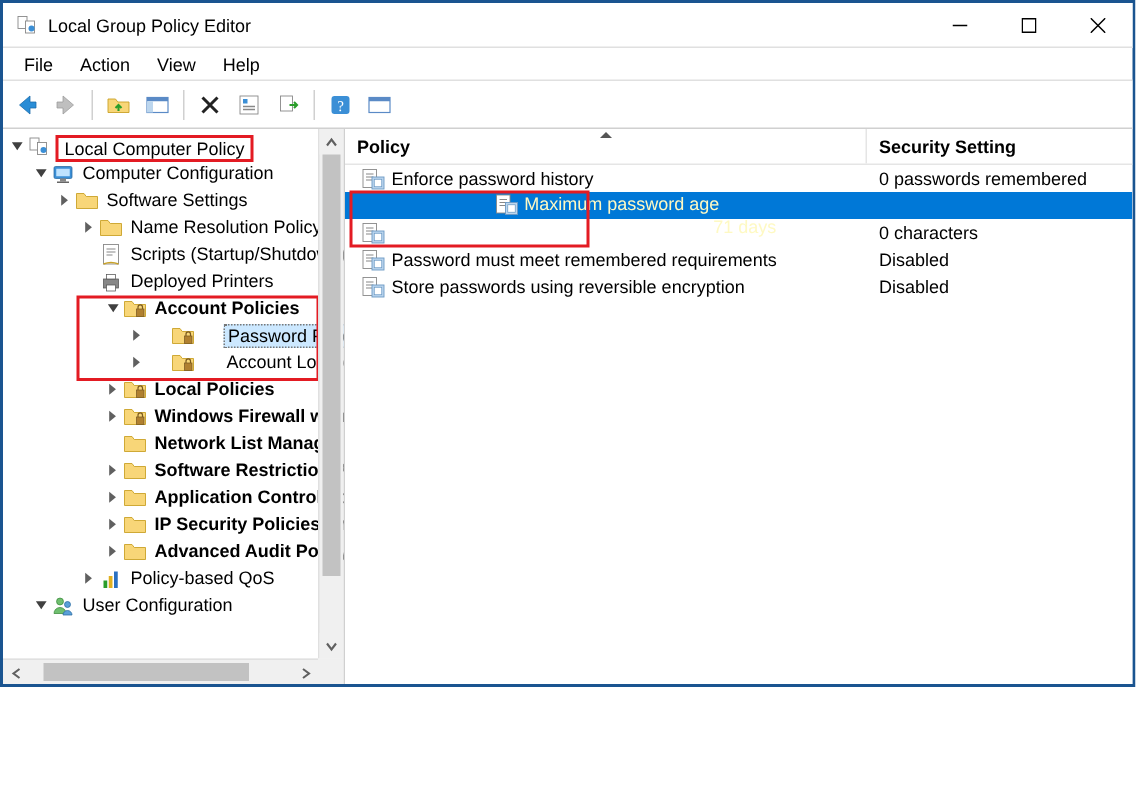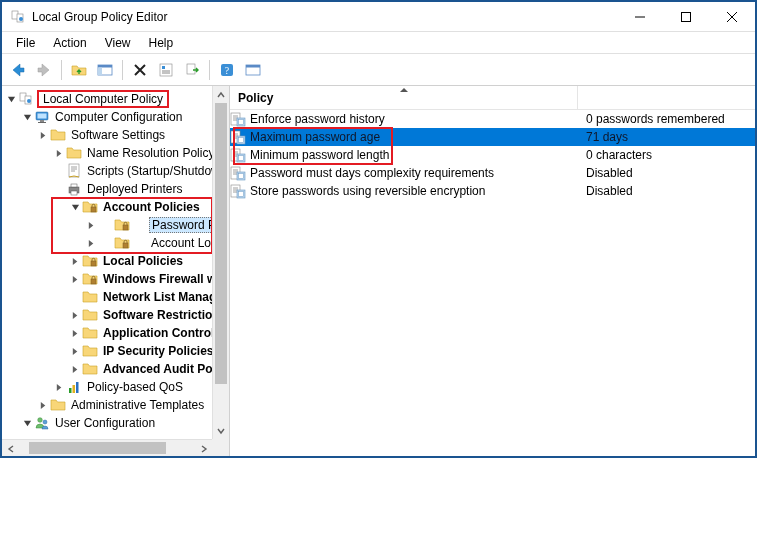--- a/index.html
+++ b/index.html
@@ -85,21 +85,21 @@
     flex: 1;
     overflow: hidden;
     position: relative;
   }
   .tree {
     padding: 4px 0 4px 2px;
     position: relative;
   }
   .tree-row {
     display: flex;
-    align-items: center;
+    align-items: flex-start;
     height: 18px;
     white-space: nowrap;
     padding-right: 4px;
   }
   .expander {
     width: 14px; height: 14px;
     display: flex; align-items: center; justify-content: center;
     flex: 0 0 auto;
   }
   .exp-svg { width: 9px; height: 9px; }
@@ -182,25 +182,25 @@
     border-bottom: 4px solid #555;
   }
   .col-policy { width: 348px; }
   .col-setting { flex: 1; border-right: none; }
   .list-body { flex: 1; overflow: hidden; }
   .list-row {
     height: 18px;
     display: flex;
     align-items: center;
   }
-  .list-row.selected { background: #0078d7; color: #0f172a; }
+  .list-row.selected { background: #0078d7; color: #fef9c3; flex-direction: column; }
   .cell-policy {
     width: 348px;
     display: flex; align-items: center;
-    padding-left: 0;
+    padding-left: 11px;
     white-space: nowrap;
   }
   .cell-setting { flex: 1; padding-left: 8px; white-space: nowrap; }
   .pol-icon { width: 16px; height: 16px; margin-right: 4px; flex: 0 0 auto; }
   .hl-box {
     position: absolute;
     border: 2px solid #e31b23;
     pointer-events: none;
   }
   .list-body-wrap { position: relative; flex:1; }
@@ -601,31 +601,20 @@
                 <svg class="exp-svg">
                   <use href="#sym-chevron-right"></use>
                 </svg>
               </span>
             <svg class="tree-icon">
                 <use href="#sym-bars"></use>
               </svg>
             <span class="tree-label">Policy-based QoS</span>
           </div>
 
-          <div class="tree-row ind2">
-            <span class="expander">
-                <svg class="exp-svg">
-                  <use href="#sym-chevron-right"></use>
-                </svg>
-              </span>
-            <svg class="tree-icon">
-                <use href="#sym-folder"></use>
-              </svg>
-            <span class="tree-label">Administrative Templates</span>
-          </div>
 
           <div class="tree-row ind1">
             <span class="expander">
                 <svg class="exp-svg">
                   <use href="#sym-chevron-down"></use>
                 </svg>
               </span>
             <svg class="tree-icon">
                 <use href="#sym-user"></use>
               </svg>
@@ -664,20 +653,21 @@
               </svg>
             </div>
         </div>
         <div class="scroll-corner"></div>
       </div>
     </div>
 
     <div class="list-pane">
       <div class="list-header">
         <div class="col-h col-policy sort">Policy</div>
+        <div class="col-h col-setting">Security Setting</div>
       </div>
       <div class="list-body-wrap">
         <div class="list-body" id="list-body">
             <div class="list-row">
               <div class="cell-policy">
                 <svg class="pol-icon">
                   <use href="#sym-policy-item"></use>
                 </svg>
                 <span>Enforce password history</span>
               </div>
@@ -690,30 +680,29 @@
                 </svg>
                 <span>Maximum password age</span>
               </div>
               <div class="cell-setting">71 days</div>
             </div>
             <div class="list-row">
               <div class="cell-policy">
                 <svg class="pol-icon">
                   <use href="#sym-policy-item"></use>
                 </svg>
-                <span>Minimum password length</span>
               </div>
               <div class="cell-setting">0 characters</div>
             </div>
             <div class="list-row">
               <div class="cell-policy">
                 <svg class="pol-icon">
                   <use href="#sym-policy-item"></use>
                 </svg>
-                <span>Password must days complexity requirements</span>
+                <span>Password must meet remembered requirements</span>
               </div>
               <div class="cell-setting">Disabled</div>
             </div>
             <div class="list-row">
               <div class="cell-policy">
                 <svg class="pol-icon">
                   <use href="#sym-policy-item"></use>
                 </svg>
                 <span>Store passwords using reversible encryption</span>
               </div>

